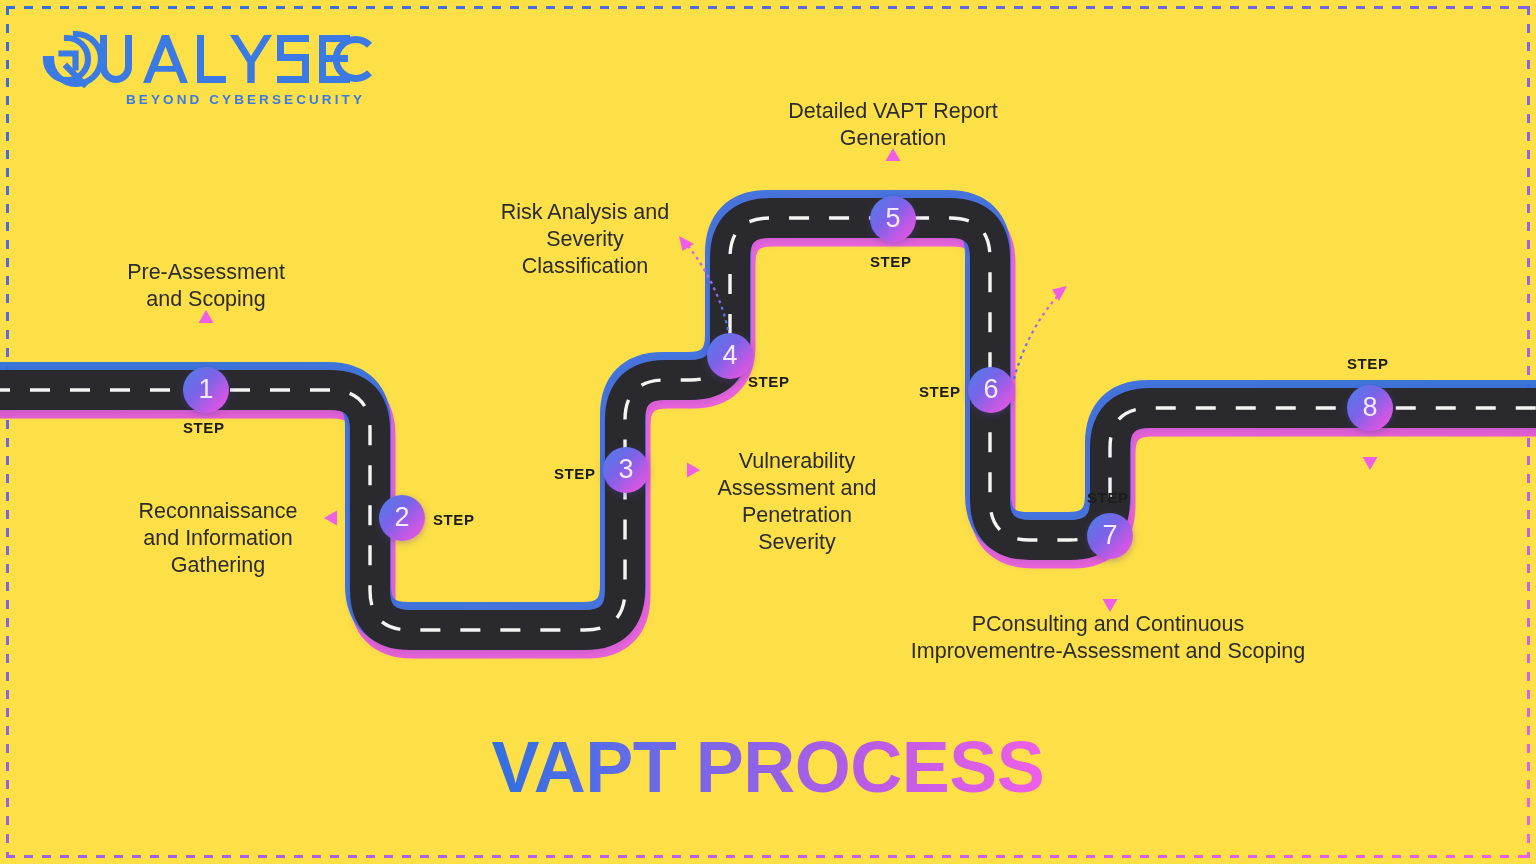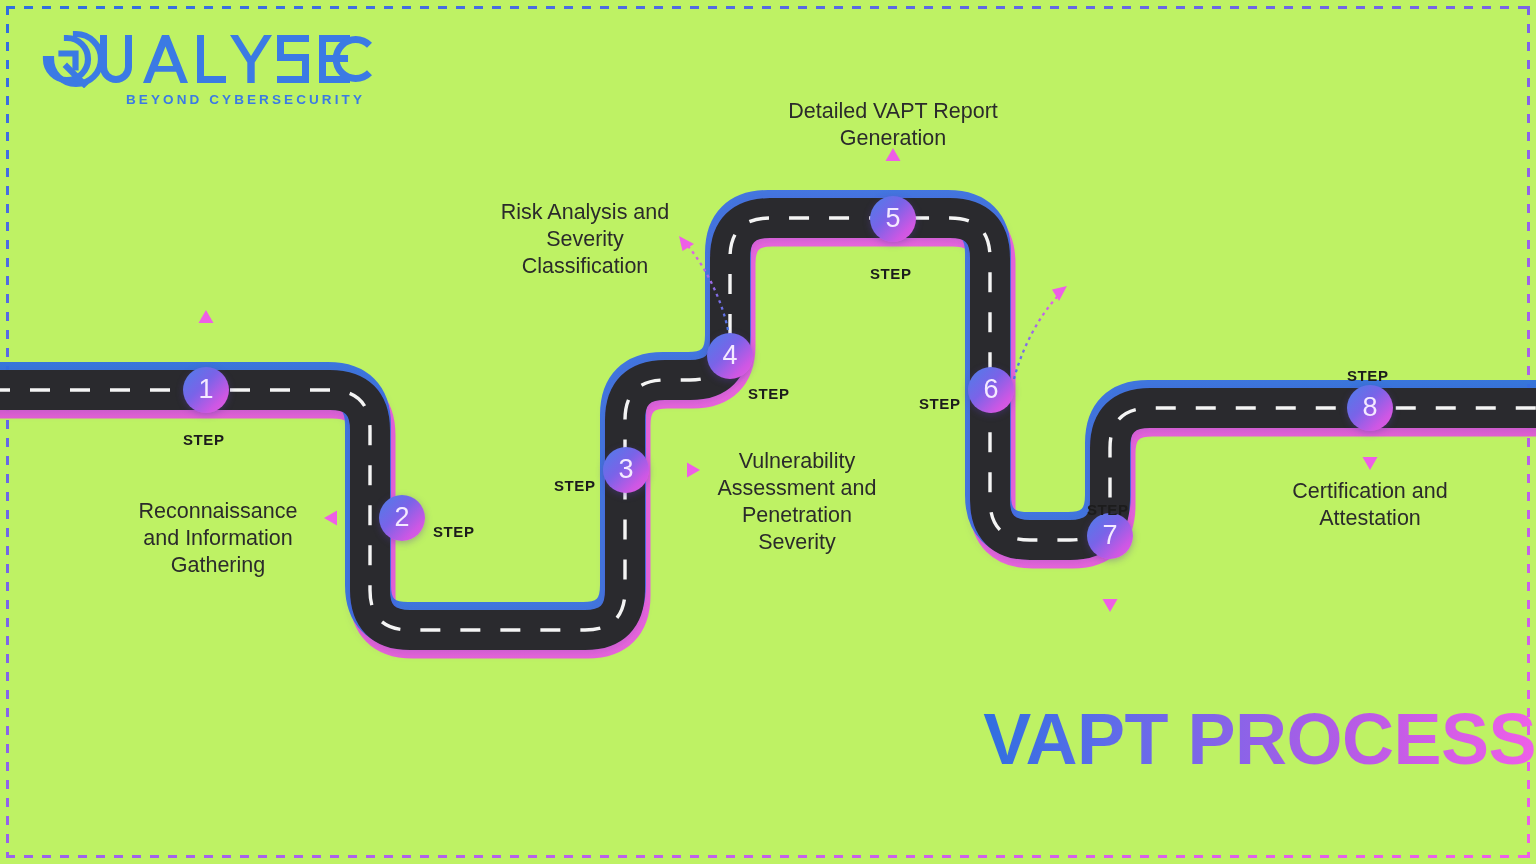--- a/index.html
+++ b/index.html
@@ -6,21 +6,21 @@
   * { margin:0; padding:0; box-sizing:border-box; }
   html,body{
     width:1536px; height:864px;
     background:#ffffff;
     font-family:"Liberation Sans", sans-serif;
     overflow:hidden;
   }
   #canvas{
     position:relative;
     width:1536px; height:864px;
-    background:#bef264;
+    background:#fde047;
     padding-left:12px;
   }
 
   
   .frame-edge{ position:absolute; z-index:2; pointer-events:none; }
   .frame-top{
     left:6px; top:6px; width:1524px; height:3px;
     background:repeating-linear-gradient(to right,
         currentColor 0px, currentColor 9px, transparent 9px, transparent 18px);
     background-image:
@@ -75,38 +75,37 @@
   .step .num{
     color:#f4eaff; font-size:27px; font-weight:400; line-height:1;
     font-family:"Liberation Sans", sans-serif;
     transform:translateY(-1px);
   }
   .step-word{
     position:absolute; z-index:7;
     font-size:15px; font-weight:700; letter-spacing:.6px;
     color:#1c1c1c; white-space:nowrap;
     font-family:"Liberation Sans", sans-serif;
-    margin-top:12px;
   }
 
   
   .label{
     position:absolute; z-index:6;
     font-size:21.5px; line-height:27px; color:#2b2b2b;
     text-align:center; white-space:pre-line;
     font-family:"Liberation Sans", sans-serif;
   }
 
   
   .connector{ position:absolute; z-index:5; pointer-events:none; }
 
   
   #title{
-    position:absolute; left:0; top:698px; width:1536px;
-    text-align:right; z-index:6;
+    position:absolute; left:0; top:726px; width:1536px;
+    text-align:center; z-index:6;
   }
   #title .txt{
     display:inline-block;
     font-size:72px; font-weight:700; letter-spacing:-.5px;
     font-family:"Liberation Sans", sans-serif;
     background:linear-gradient(to right,#2f6fe0 0%,#5d6ce9 22%,#8a63e8 46%,#b95be6 68%,#ef5fe8 100%);
     -webkit-background-clip:text; background-clip:text;
     -webkit-text-fill-color:transparent; color:transparent;
   }
 </style>
@@ -301,32 +300,34 @@
 
   <div class="step-word" style="left:183px; top:419px;">STEP</div>
   <div class="step-word" style="left:433px; top:511px;">STEP</div>
   <div class="step-word" style="left:554px; top:465px;">STEP</div>
   <div class="step-word" style="left:748px; top:373px;">STEP</div>
   <div class="step-word" style="left:870px; top:253px;">STEP</div>
   <div class="step-word" style="left:919px; top:383px;">STEP</div>
   <div class="step-word" style="left:1087px; top:489px;">STEP</div>
   <div class="step-word" style="left:1347px; top:355px;">STEP</div>
 
+  <div class="label" style="left:86px;  top:259px; width:240px;">Pre-Assessment
+and Scoping</div>
   <div class="label" style="left:96px;  top:498px; width:244px;">Reconnaissance
 and Information
 Gathering</div>
   <div class="label" style="left:700px; top:448px; width:194px;">Vulnerability
 Assessment and
 Penetration
 Severity</div>
   <div class="label" style="left:748px; top:98px;  width:290px;">Detailed VAPT Report
 Generation</div>
   <div class="label" style="left:472px; top:199px; width:226px;">Risk Analysis and
 Severity
 Classification</div>
-  <div class="label" style="left:1250px; top:478px; width:240px;">Certification and
-Attestation</div>
+  <div class="label" style="left:838px; top:611px; width:540px;">PConsulting and Continuous
+Improvementre-Assessment and Scoping</div>
 
   <div id="title">
     <span class="txt">VAPT PROCESS</span>
   </div>
 
 </div>
 
 </body></html>

